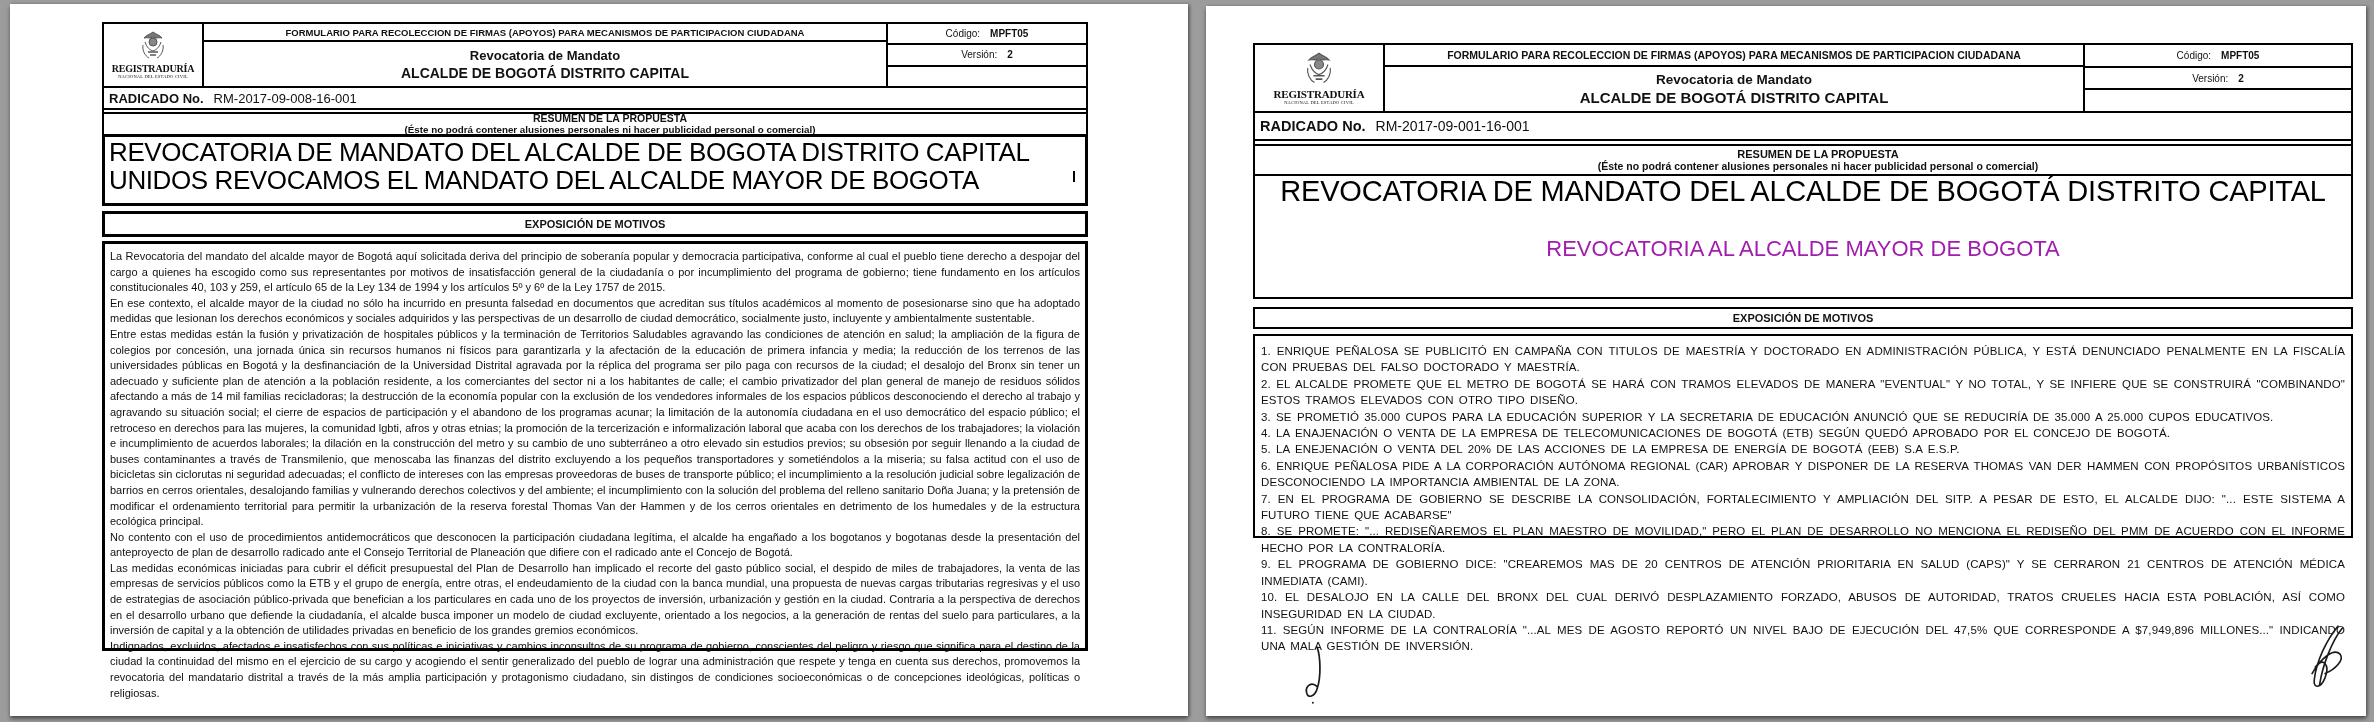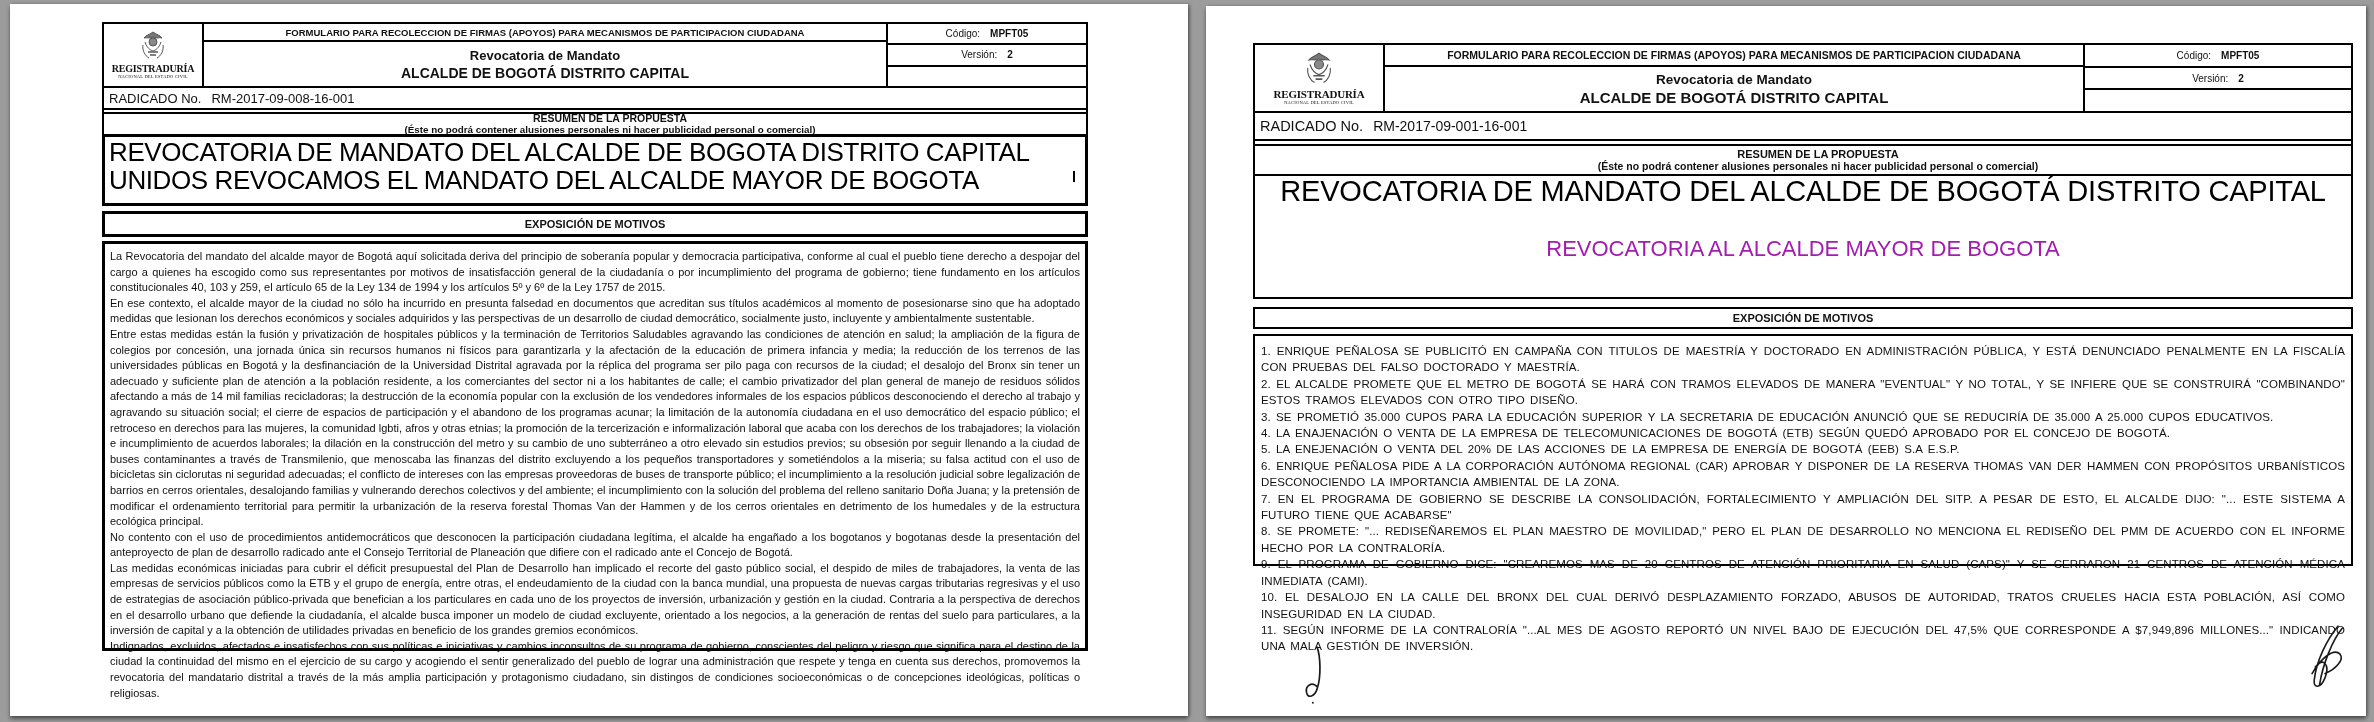--- a/index.html
+++ b/index.html
@@ -50,21 +50,21 @@
   .tbl-left .hdr-right{width:200px;}
   .tbl-right .hdr-right{width:268px;}
   .hr-row{flex:1;border-bottom:2px solid #000;display:flex;align-items:center;justify-content:center;font-size:10px;gap:10px;}
   .hr-row:last-child{border-bottom:none;}
   .hr-val{font-weight:bold;}
 
   
   .radicado{display:flex;align-items:center;padding-left:5px;gap:10px;}
   .tbl-left .radicado{height:24px;}
   .tbl-right .radicado{height:30px;}
-  .rad-label{font-weight:normal;}
+  .rad-label{font-weight:bold;}
   .tbl-left .rad-label{font-size:13px;}
   .tbl-right .rad-label{font-size:14.5px;}
   .rad-value{font-size:13px;}
   .tbl-right .rad-value{font-size:14px;}
 
   .spacer-row{background:#fff;}
   .tbl-left .spacer-row{height:6px;}
   .tbl-right .spacer-row{height:7px;}
 
   
@@ -84,21 +84,21 @@
   .r-big-title{font-size:29px;line-height:30px;letter-spacing:-0.2px;white-space:nowrap;color:#000;}
   .r-big-sub{font-size:22px;margin-top:30px;white-space:nowrap;color:#a21caf;}
 
   
   .exp-header{display:flex;align-items:center;justify-content:center;font-weight:bold;}
   .tbl-left .exp-header{height:26px;border-width:3px;margin-top:5px;font-size:11px;}
   .tbl-right .exp-header{height:22px;margin-top:8px;font-size:11px;}
 
   .tbl-left .exp-body{border-width:3px;margin-top:4px;height:410px;padding:5px 5px;font-size:11px;line-height:15.6px;text-align:justify;}
   .tbl-left .exp-body p{margin:0;}
-  .tbl-right .exp-body{margin-top:5px;height:232px;padding:7px 6px;font-size:11.5px;line-height:16.4px;text-align:justify;letter-spacing:.1px;word-spacing:2px;}
+  .tbl-right .exp-body{margin-top:5px;height:204px;padding:7px 6px;font-size:11.5px;line-height:16.4px;text-align:justify;letter-spacing:.1px;word-spacing:2px;}
   .tbl-right .exp-body p{margin:0;}
 
   
   .sig{position:absolute;}
   .sig-left{left:92px;top:638px;width:34px;height:64px;}
   .sig-right{left:1096px;top:618px;width:46px;height:70px;}
   .sig svg{width:100%;height:100%;}
 
   
   .crest{display:block;}

